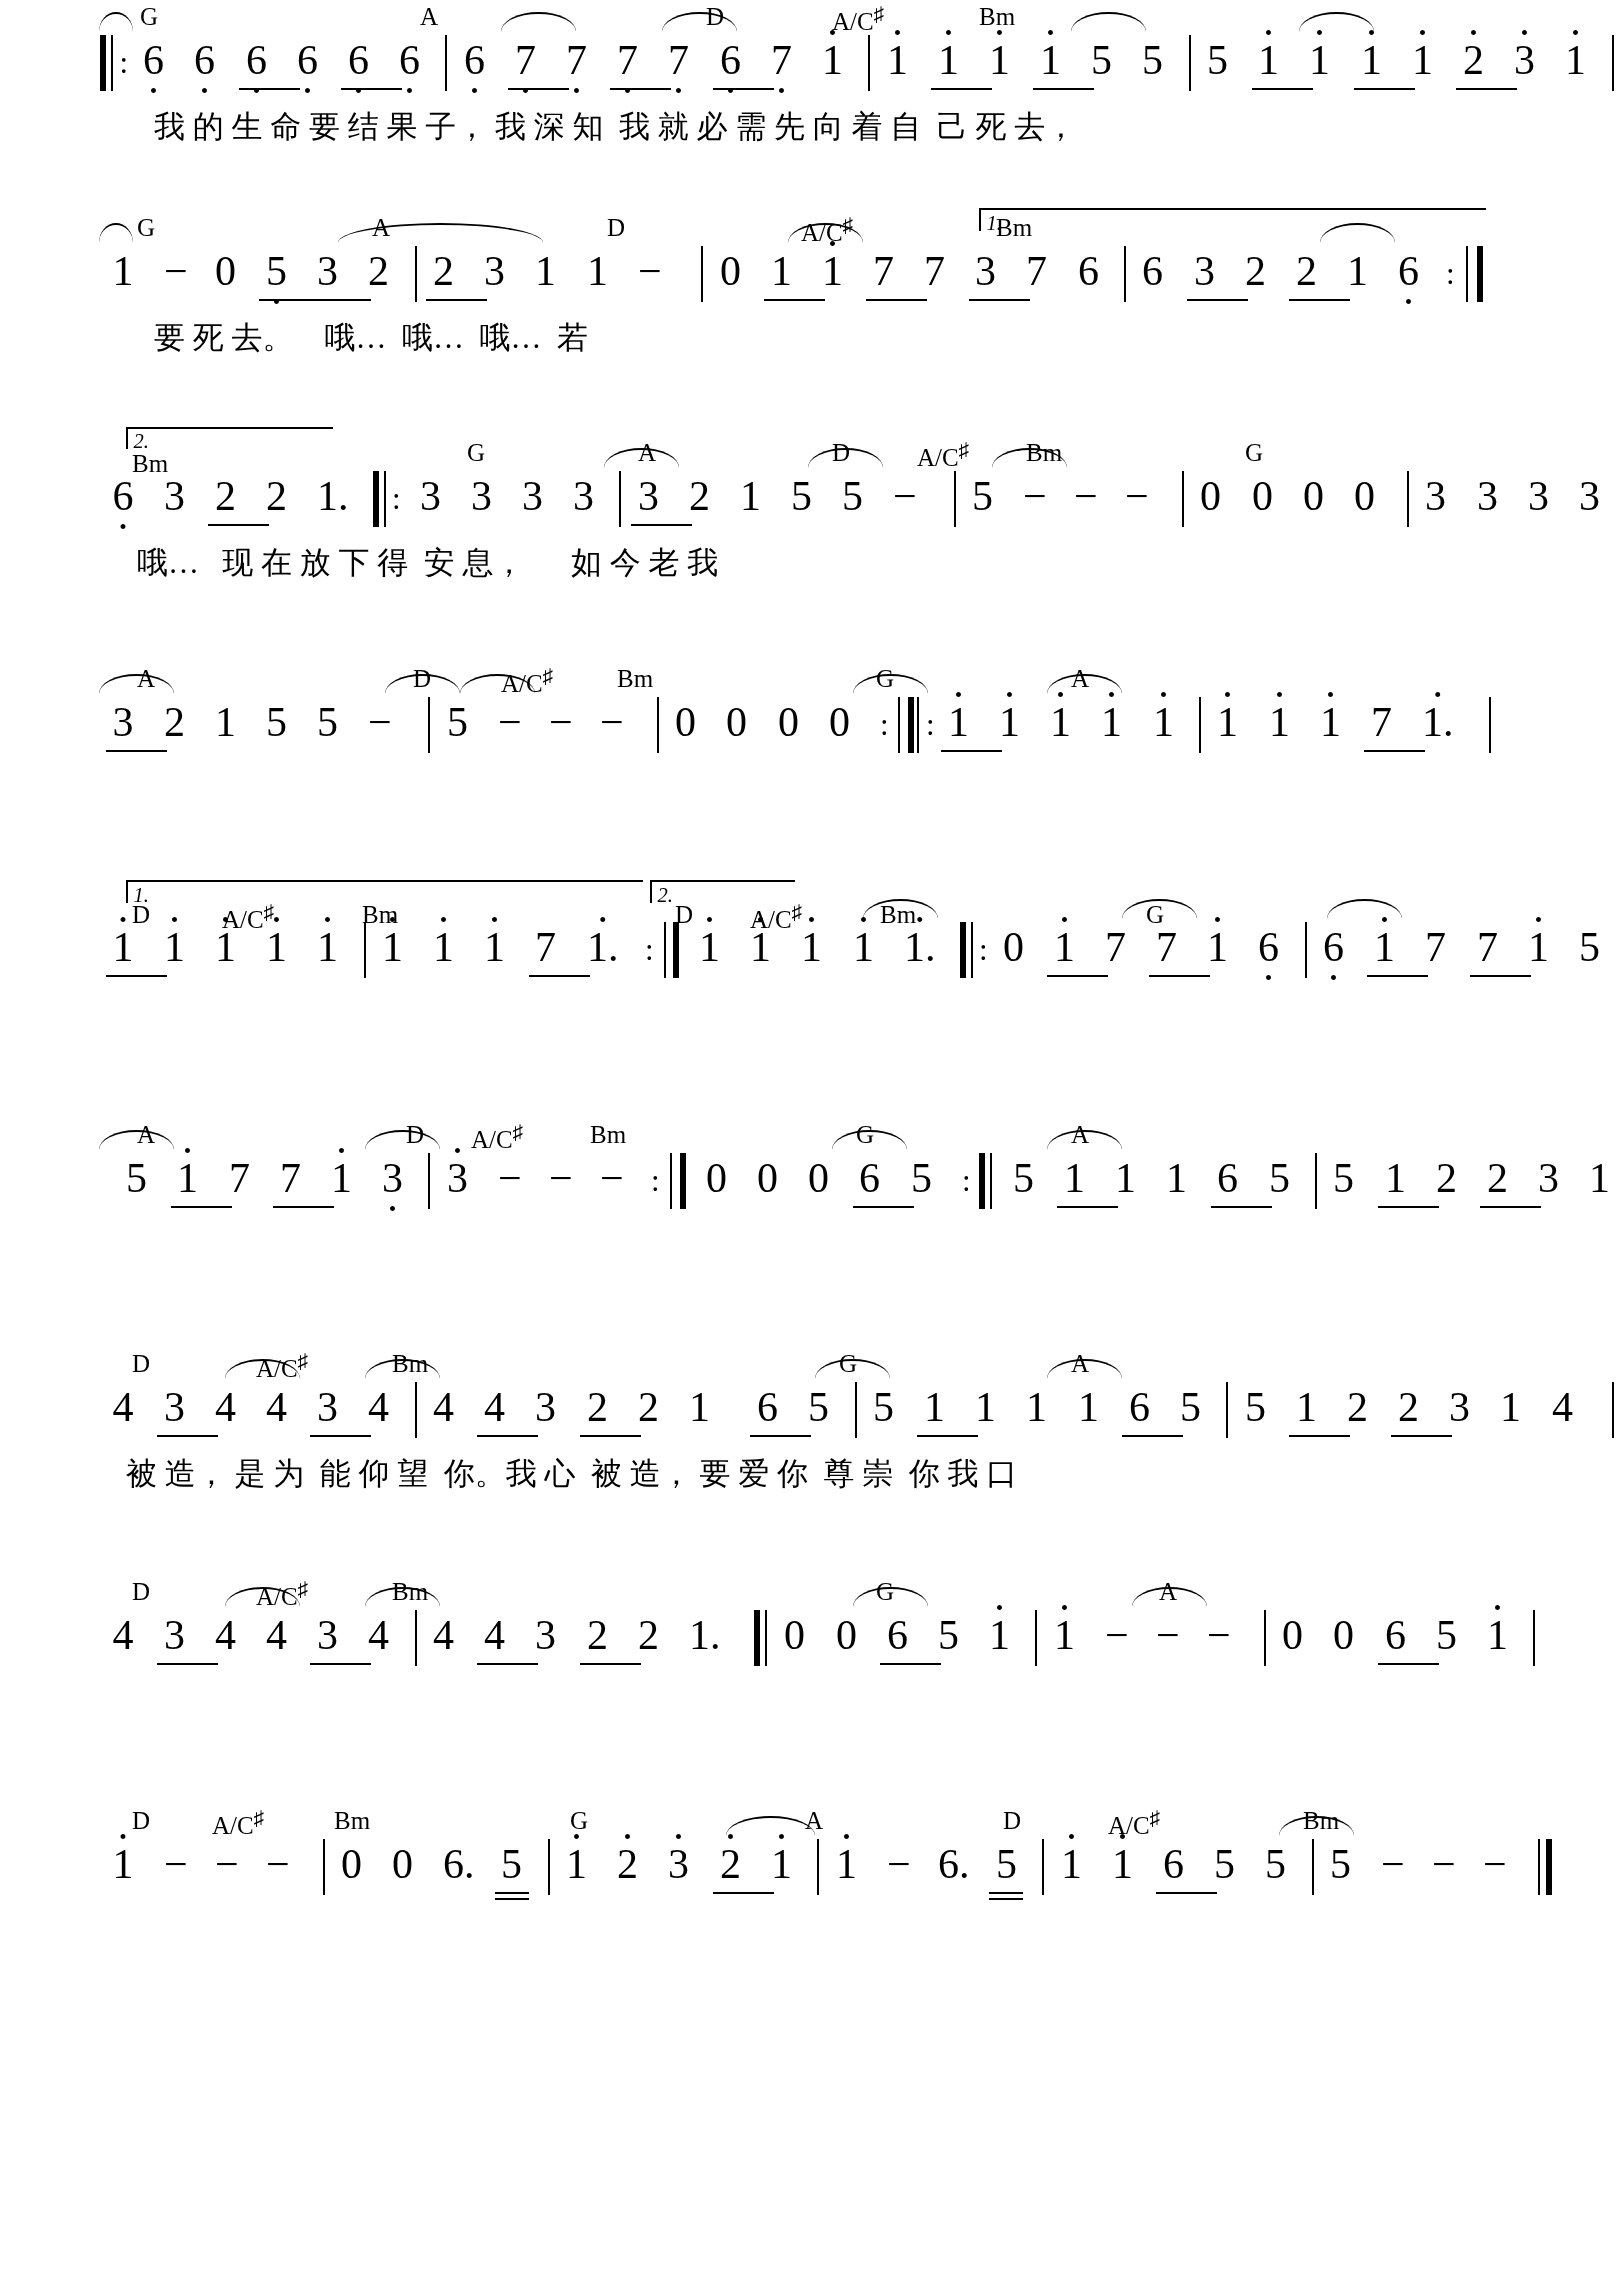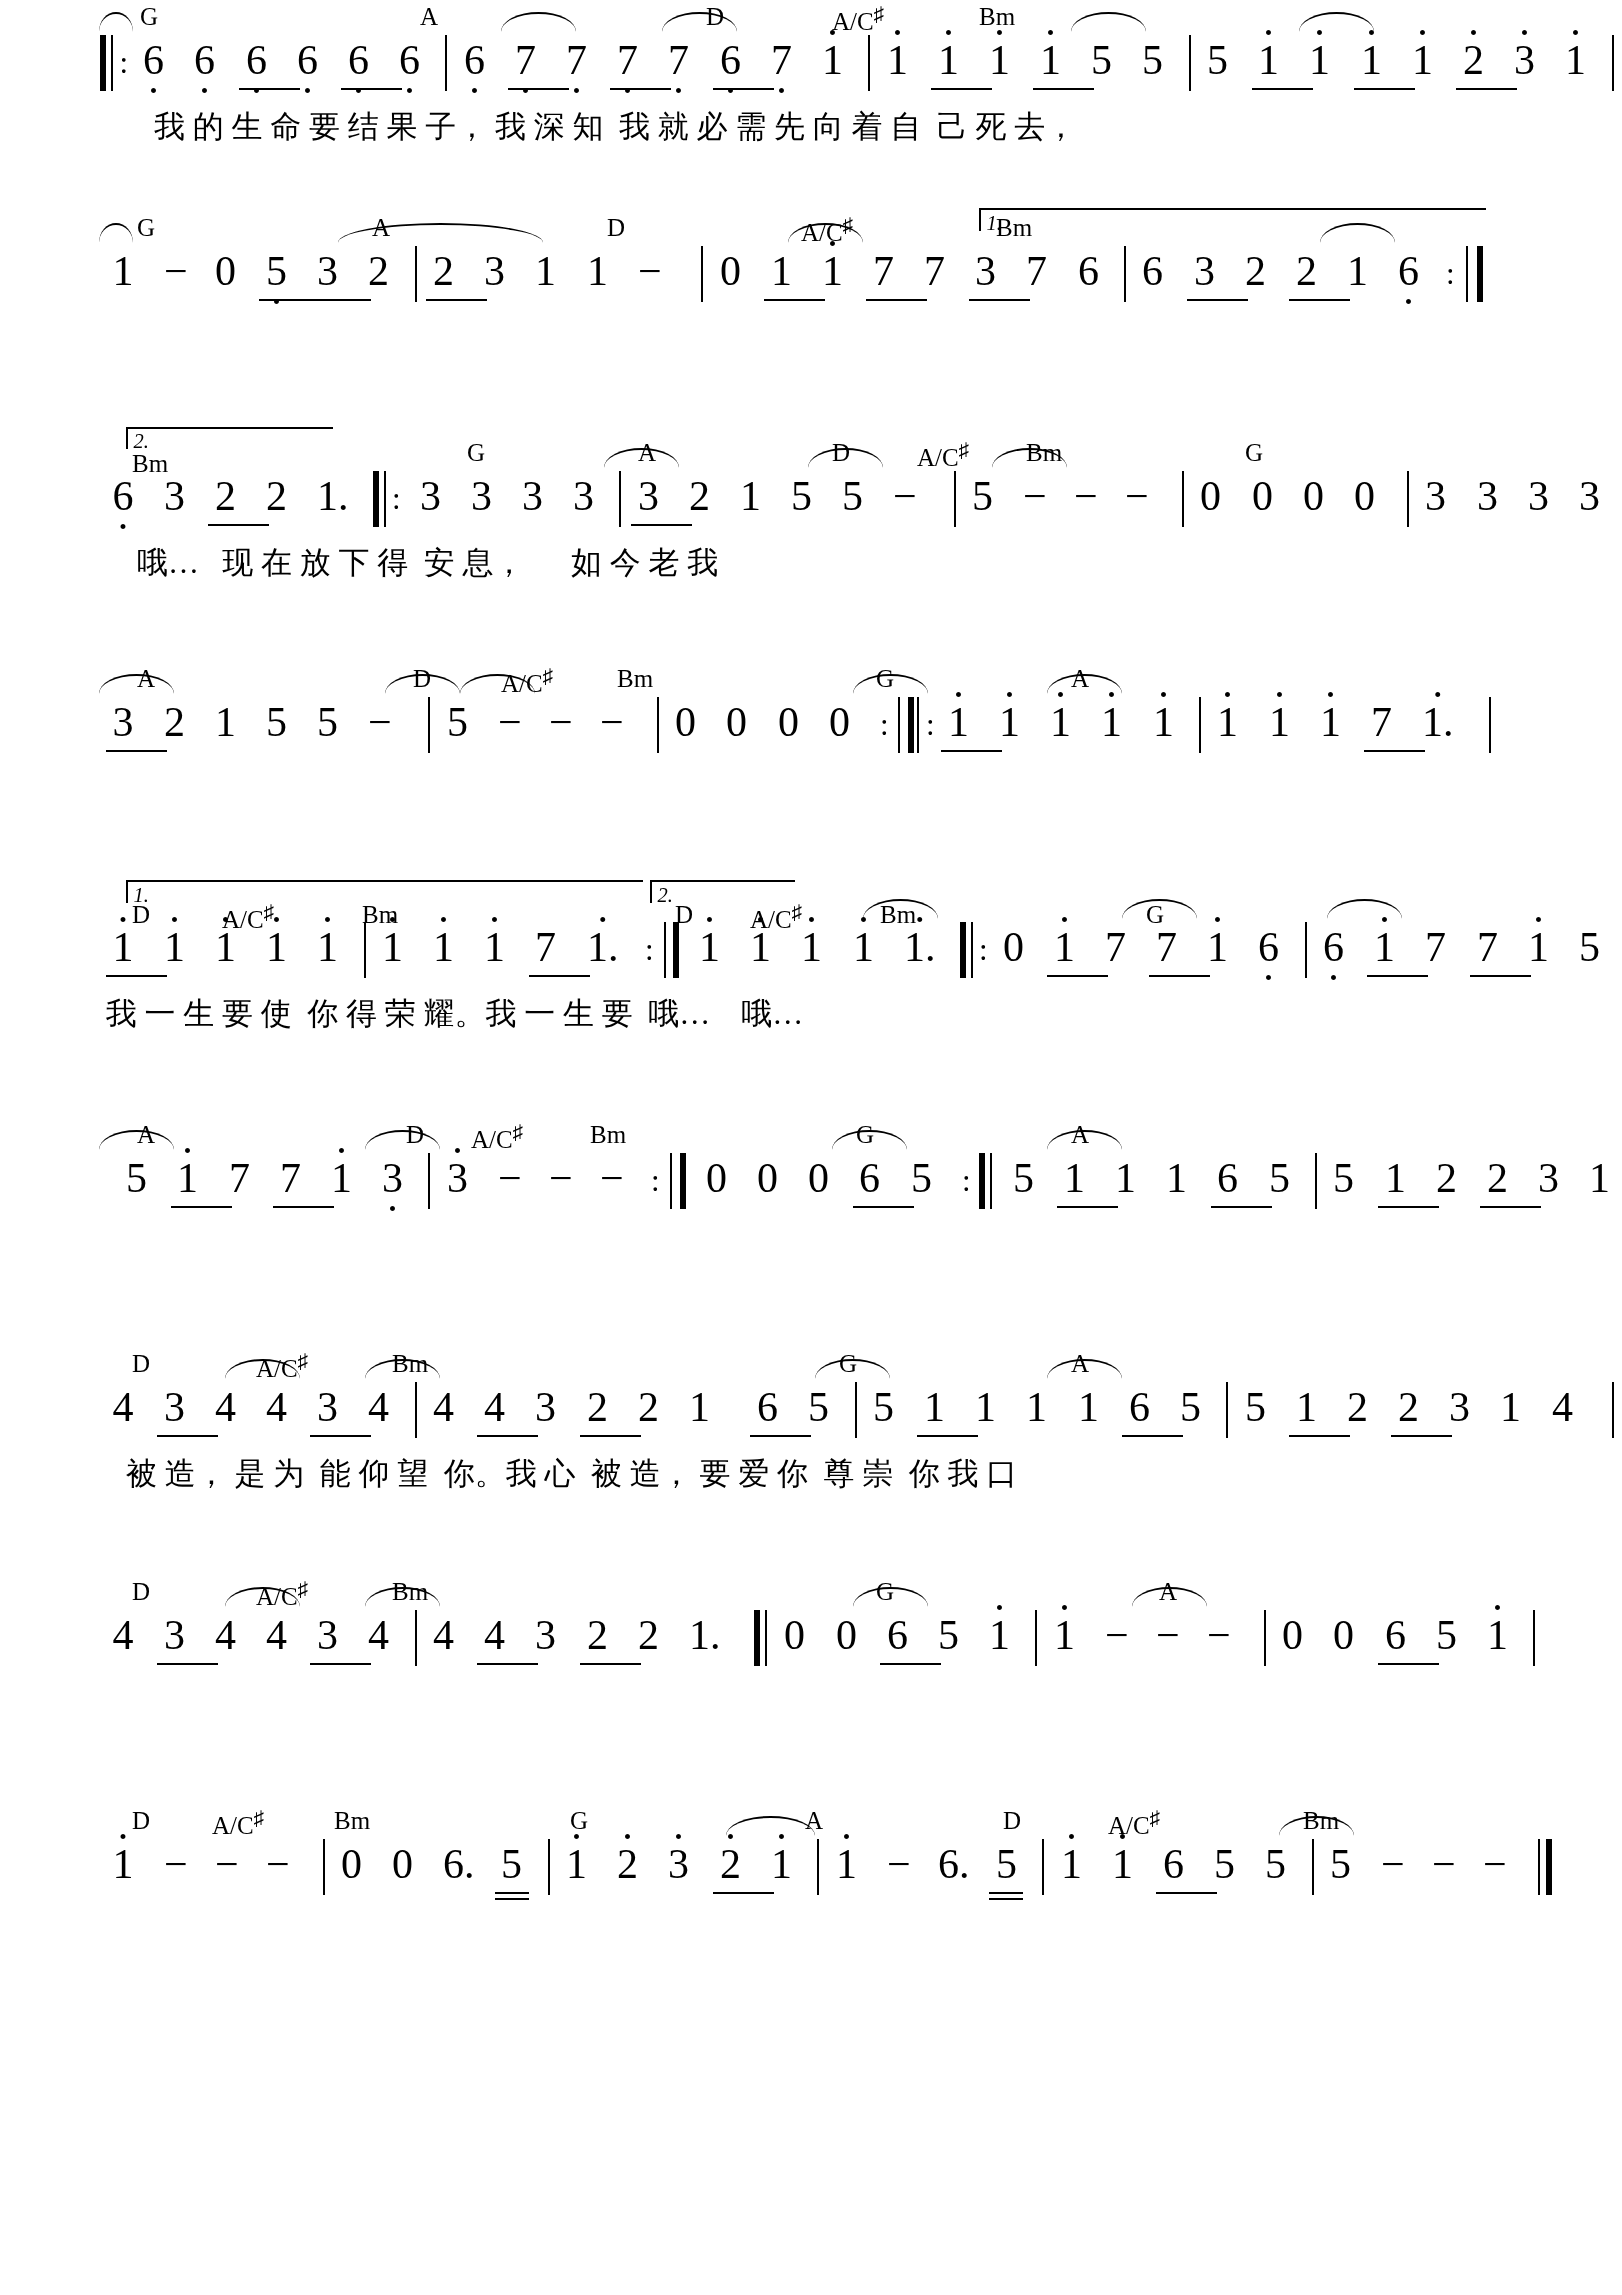--- a/index.html
+++ b/index.html
@@ -267,20 +267,23 @@
       <span class="note" style="left:1146px;">2</span>
       <span class="note" style="left:1197px;">2</span>
       <span class="note" style="left:1248px;">1</span>
       <span class="note dotdn" style="left:1299px;">6</span>
       <span class="beam" style="left:1088px;width:61px;"></span>
       <span class="beam" style="left:1190px;width:61px;"></span>
       <span class="repeat-dots" style="left:1347px;">:</span>
       <span class="bar" style="left:1367px;"></span>
       <span class="bar thick" style="left:1378px;"></span>
     </div>
+    <div class="lyricrow">
+      <span class="lyric" style="left:55px;">要 死 去。    哦…  哦…  哦…  若</span>
+    </div>
   </div>
 
   <div class="system" style="top:436px;position:absolute;left:99px;">
     <div class="chordrow">
       <span class="chord" style="left:33px;top:15px;">Bm</span>
       <span class="chord" style="left:368px;">G</span>
       <span class="chord" style="left:539px;">A</span>
       <span class="chord" style="left:733px;">D</span>
       <span class="chord" style="left:818px;">A/C<span class="sharp">♯</span></span>
       <span class="chord" style="left:927px;">Bm</span>
@@ -446,23 +449,20 @@
       <span class="note dotdn" style="left:1224px;">6</span>
       <span class="note dotup" style="left:1275px;">1</span>
       <span class="note" style="left:1326px;">7</span>
       <span class="note" style="left:1378px;">7</span>
       <span class="note dotup" style="left:1429px;">1</span>
       <span class="note" style="left:1480px;">5</span>
       <span class="beam" style="left:1268px;width:61px;"></span>
       <span class="beam" style="left:1371px;width:61px;"></span>
 
     </div>
-    <div class="lyricrow">
-      <span class="lyric" style="left:6.8px;">我 一 生 要 使  你 得 荣 耀。我 一 生 要  哦…    哦…</span>
-    </div>
   </div>
 
   <div class="system" style="top:1118px;position:absolute;left:99px;">
     <div class="chordrow">
       <span class="chord" style="left:38px;">A</span>
       <span class="chord" style="left:307px;">D</span>
       <span class="chord" style="left:372px;">A/C<span class="sharp">♯</span></span>
       <span class="chord" style="left:491px;">Bm</span>
       <span class="chord" style="left:757px;">G</span>
       <span class="chord" style="left:972px;">A</span>

